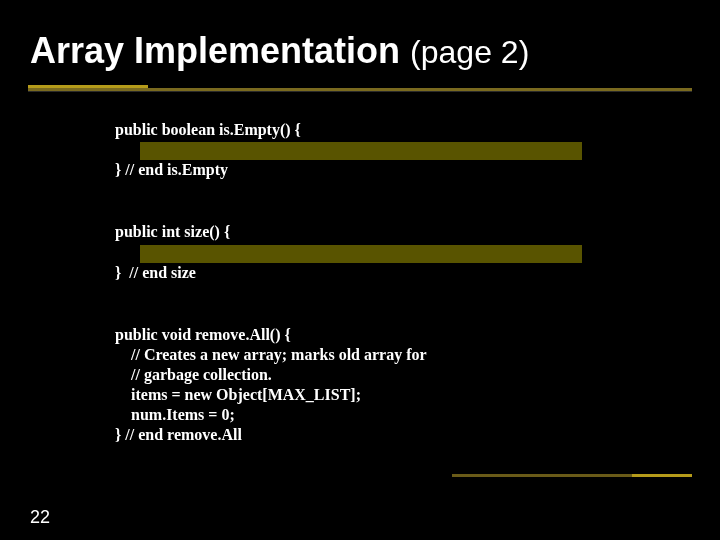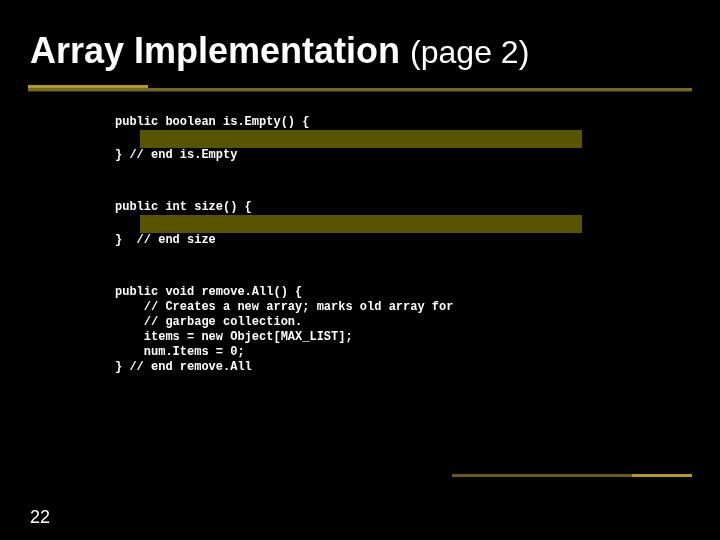--- a/index.html
+++ b/index.html
@@ -61,22 +61,22 @@
     width: 60px;
     height: 0;
     border-top: 3px solid #b59b1a;
   }
   .code-area {
     position: absolute;
     left: 115px;
     top: 100px;
     width: 540px;
     color: #fff;
-    font-family: Liberation Mono, monospace;
-    font-size: 12px;
+    font-family: Liberation Serif, serif;
+    font-size: 16px;
     font-weight: bold;
     line-height: 1.25;
     white-space: pre;
   }
   .redact {
     display: inline-block;
     background: #595400;
     color: #595400;
     width: 442px;
     height: 18px;

